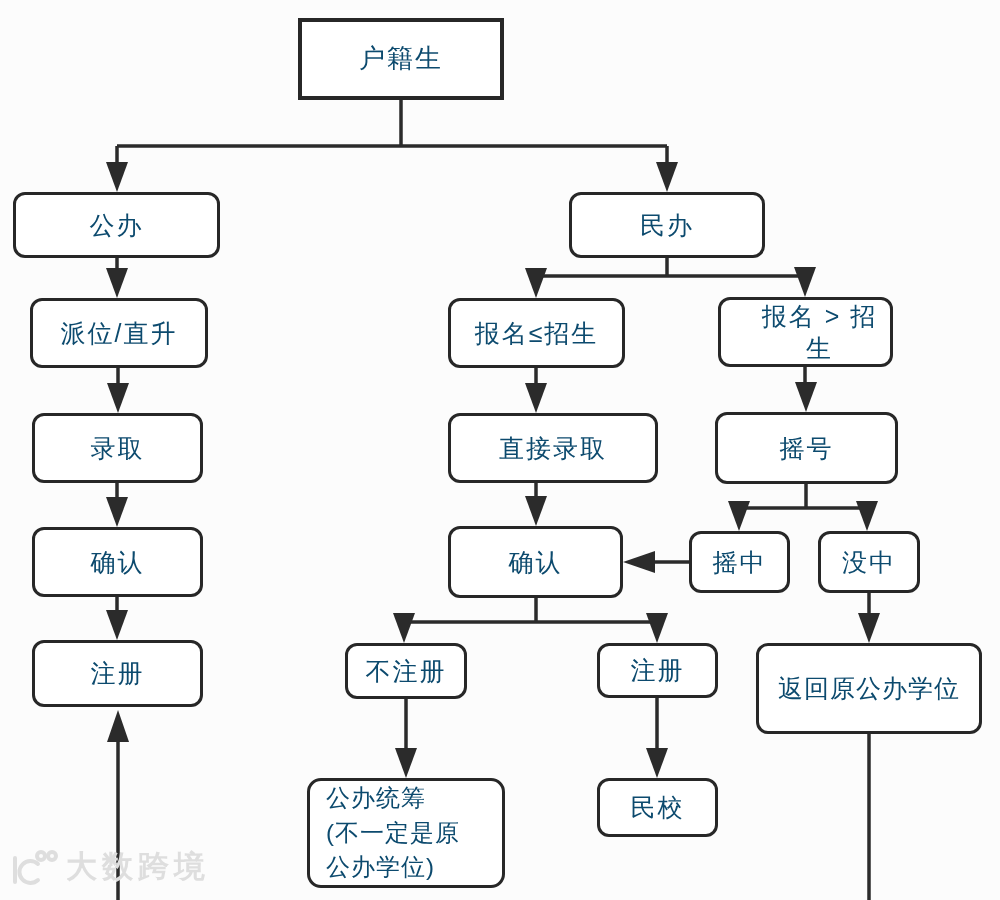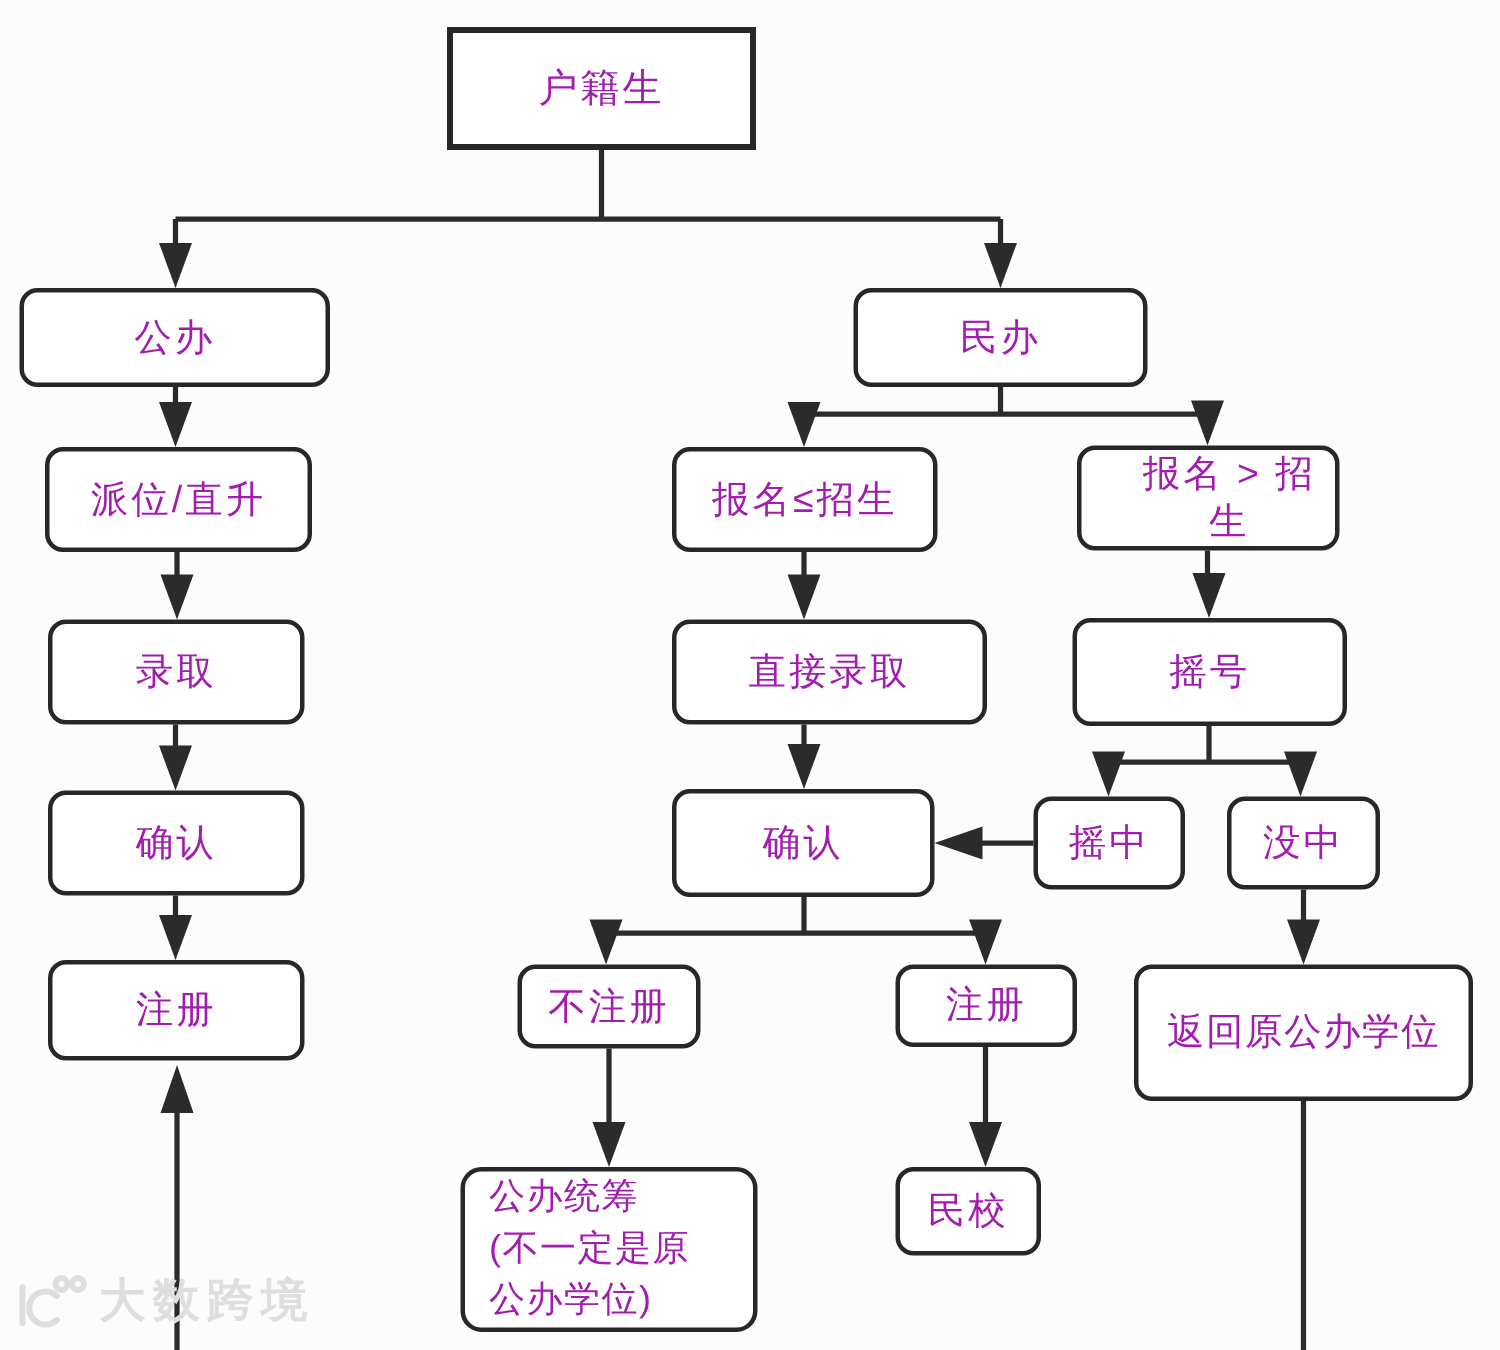--- a/index.html
+++ b/index.html
@@ -23,21 +23,21 @@
   }
   .node {
     position: absolute;
     box-sizing: border-box;
     background: #ffffff;
     border: 3px solid #272727;
     border-radius: 12px;
     display: flex;
     align-items: center;
     justify-content: center;
-    color: #a21caf;
+    color: #0c4a6e;
     font-size: 25px;
     letter-spacing: 2px;
     z-index: 2;
     line-height: 1.3;
     text-align: center;
   }
   .node.sharp {
     border-radius: 0;
     border-width: 4px;
     font-size: 26px;
@@ -152,21 +152,21 @@
   <div class="node" style="left:818px; top:531px; width:102px; height:62px;">没中</div>
 
   <div class="node" style="left:345px; top:643px; width:122px; height:56px;">不注册</div>
 
   <div class="node" style="left:597px; top:643px; width:121px; height:55px;">注册</div>
 
   <div class="node multiline" style="left:307px; top:778px; width:198px; height:110px; border-radius:14px; justify-content:flex-start;">公办统筹
 (不一定是原
 公办学位)</div>
 
-  <div class="node" style="left:597px; top:778px; width:97px; height:59px;">民校</div>
+  <div class="node" style="left:597px; top:778px; width:121px; height:59px;">民校</div>
 
   <div class="node" style="left:756px; top:643px; width:226px; height:91px; letter-spacing:1px;">返回原公办学位</div>
 
   <div id="watermark">
     <svg width="52" height="40" viewBox="0 0 52 40" fill="none" stroke="#dedede" stroke-width="4" stroke-linecap="round">
       <path d="M7,10 L7,34"></path>
       <path d="M30,16 A11,11 0 1 0 30,32"></path>
       <circle cx="33" cy="8" r="4"></circle>
       <circle cx="44" cy="8" r="4"></circle>
     </svg>

